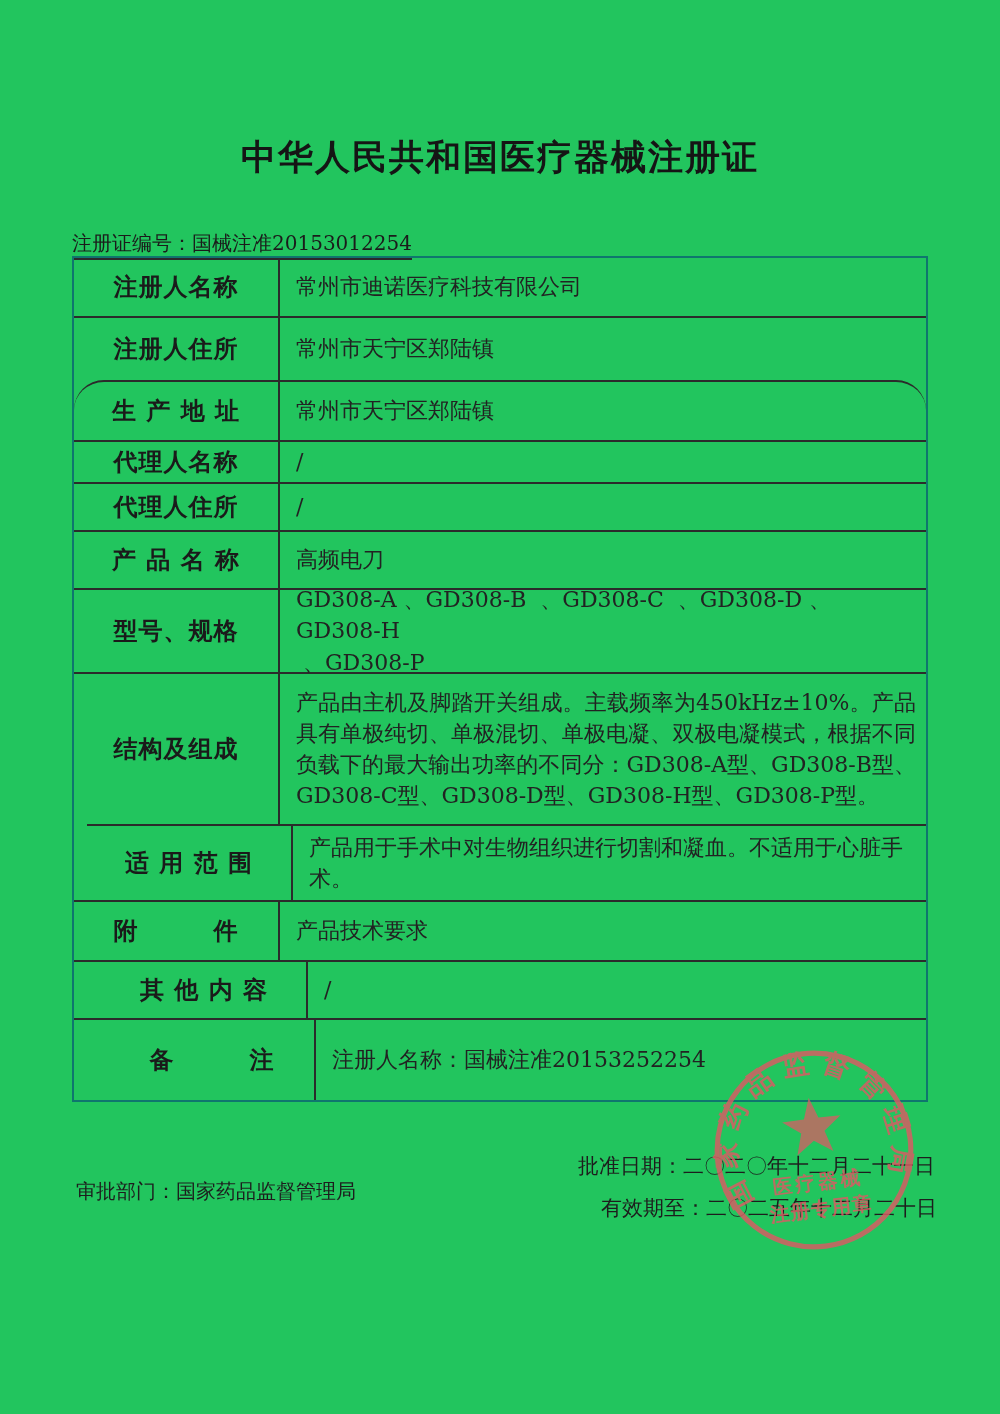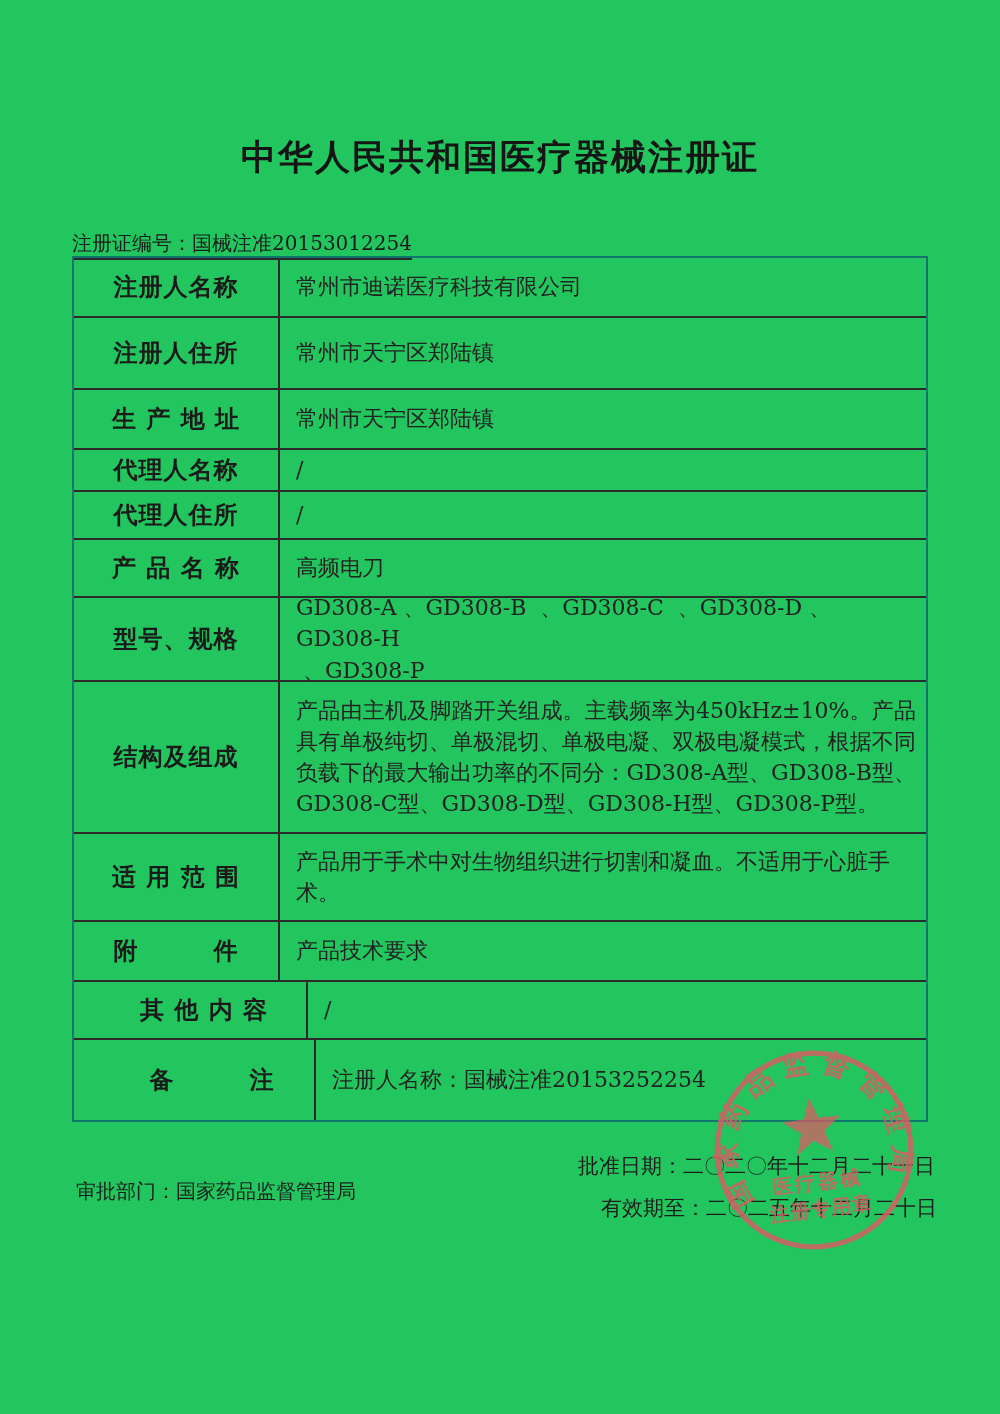--- a/index.html
+++ b/index.html
@@ -83,25 +83,25 @@
 
   <div class="doc-title">中华人民共和国医疗器械注册证</div>
 
   <div class="cert-no">注册证编号：国械注准20153012254</div>
 
   <div class="cert-table">
     <div class="row" style="height:58px;">
       <div class="cell label">注册人名称</div>
       <div class="cell value"><span class="txt">常州市迪诺医疗科技有限公司</span></div>
     </div>
-    <div class="row" style="height:72px;">
+    <div class="row" style="height:64px;">
       <div class="cell label">注册人住所</div>
       <div class="cell value"><span class="txt">常州市天宁区郑陆镇</span></div>
     </div>
-    <div class="row" style="height:60px;">
+    <div class="row" style="height:60px;border-radius:30px;">
       <div class="cell label">生 产 地 址</div>
       <div class="cell value"><span class="txt">常州市天宁区郑陆镇</span></div>
     </div>
     <div class="row" style="height:42px;">
       <div class="cell label">代理人名称</div>
       <div class="cell value"><span class="txt">/</span></div>
     </div>
     <div class="row" style="height:48px;">
       <div class="cell label">代理人住所</div>
       <div class="cell value"><span class="txt">/</span></div>
@@ -112,21 +112,21 @@
     </div>
     <div class="row" style="height:84px;">
       <div class="cell label">型号、规格</div>
       <div class="cell value"><span class="txt" style="text-align:left;">GD308-A 、GD308-B  、GD308-C  、GD308-D 、 GD308-H
  、GD308-P</span></div>
     </div>
     <div class="row" style="height:152px;">
       <div class="cell label">结构及组成</div>
       <div class="cell value"><span class="txt">产品由主机及脚踏开关组成。主载频率为450kHz±10%。产品具有单极纯切、单极混切、单极电凝、双极电凝模式，根据不同负载下的最大输出功率的不同分：GD308-A型、GD308-B型、GD308-C型、GD308-D型、GD308-H型、GD308-P型。</span></div>
     </div>
-    <div class="row" style="height:88px;">
+    <div class="row" style="height:76px;margin-left:13px;">
       <div class="cell label">适 用 范 围</div>
       <div class="cell value"><span class="txt" style="text-align:left;">产品用于手术中对生物组织进行切割和凝血。不适用于心脏手术。</span></div>
     </div>
     <div class="row" style="height:60px;">
       <div class="cell label">附        件</div>
       <div class="cell value"><span class="txt">产品技术要求</span></div>
     </div>
     <div class="row" style="height:58px;padding-left:28px;">
       <div class="cell label">其 他 内 容</div>
       <div class="cell value"><span class="txt">/</span></div>

